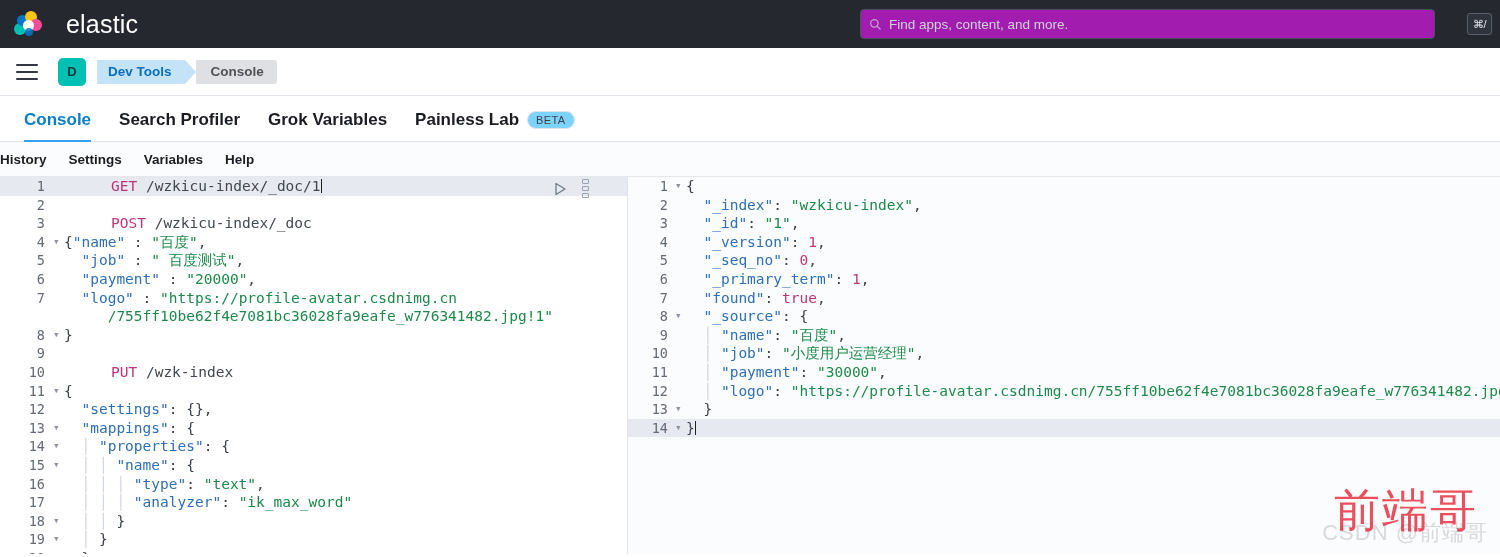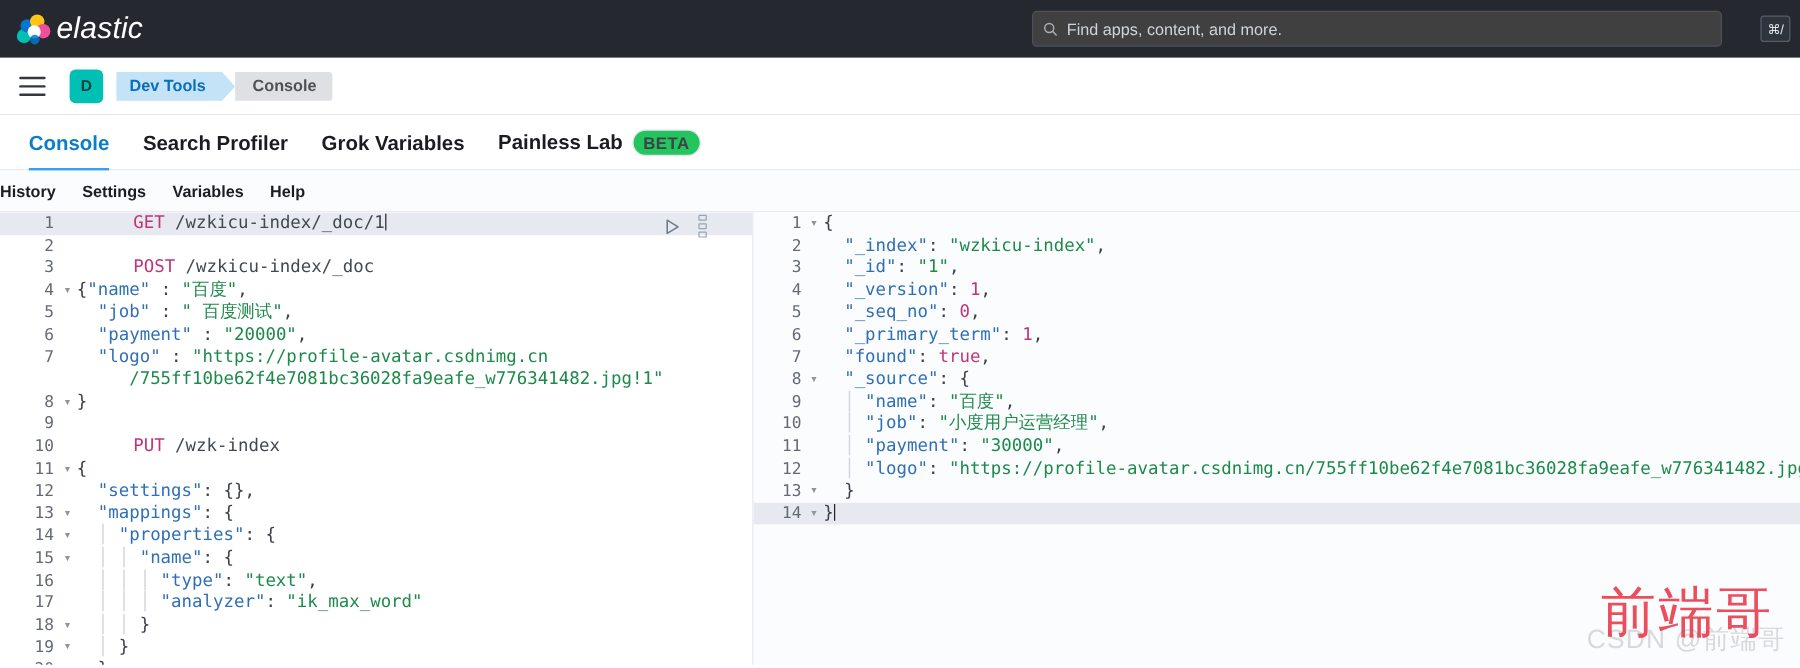--- a/index.html
+++ b/index.html
@@ -12,24 +12,23 @@
 
   
   #top-bar {
     height: 48px;
     background: #25282f;
     display: flex;
     align-items: center;
     position: relative;
   }
   #brand {
-    display: flex; align-items: flex-end;
-    gap: 5px;
+    display: flex; align-items: flex-start;
+    gap: 24px;
     margin-left: 14px;
-    font-style: italic;
   }
   #elastic-logo { width: 28px; height: 28px; position: relative; flex: none; }
   #elastic-logo i {
     position: absolute; border-radius: 50%; display: block;
   }
   .lg1 { width: 12px; height: 12px; background: #00bfb3; left: 0px;  top: 13px; }
   .lg2 { width: 11px; height: 11px; background: #0077cc; left: 3px;  top: 5px; }
   .lg3 { width: 12px; height: 12px; background: #fec514; left: 11px; top: 1px; }
   .lg4 { width: 12px; height: 12px; background: #f04e98; left: 16px; top: 9px; }
   .lg5 { width: 11px; height: 11px; background: #ffffff; left: 9px;  top: 10px; }
@@ -39,21 +38,21 @@
     font-size: 25px;
     letter-spacing: .2px;
     font-weight: 400;
   }
 
   #global-search-wrap {
     position: absolute;
     left: 860px; top: 9px;
     width: 575px; height: 30px;
     display: flex; align-items: center;
-    background: #404040;
+    background: #a21caf;
     border: 1px solid #4b505a;
     border-radius: 4px;
     padding: 0 8px;
   }
   #search-icon { width: 13px; height: 13px; flex: none; margin-right: 7px; opacity:.75 }
   #global-search-input {
     flex: 1;
     background: transparent; border: none; outline: none;
     color: #d9dce2; font-size: 13.5px;
     font-family: "Liberation Sans", sans-serif;
@@ -133,24 +132,24 @@
     display: flex; align-items: center; gap: 8px;
     position: relative;
   }
   .app-tab.active { color: #0b7ec8; }
   .app-tab.active::after {
     content: ""; position: absolute;
     left: 14px; right: 14px; bottom: -1px;
     height: 2px; background: #36a2ef;
   }
   #beta-badge {
-    font-size: 14px; font-weight: bold;
+    font-size: 11px; font-weight: normal;
     letter-spacing: .4px;
     color: #3f424a;
-    background: #22c55e;
+    background: #7dd3fc;
     border: 1px solid #dfe2e8;
     border-radius: 11px;
     padding: 2px 8px;
   }
 
   
   #console-subnav {
     height: 35px;
     background: #fbfcfd;
     border-bottom: 1px solid #e4e7ec;

